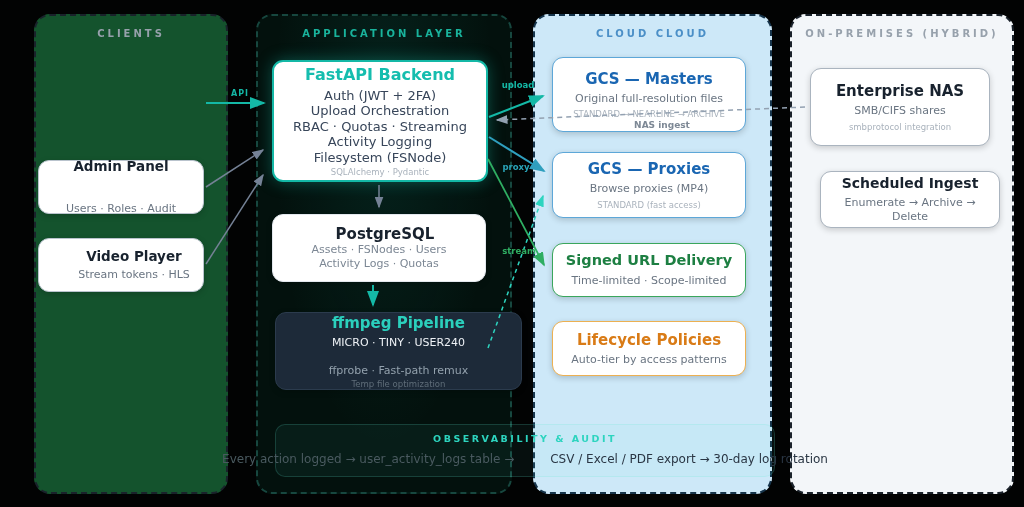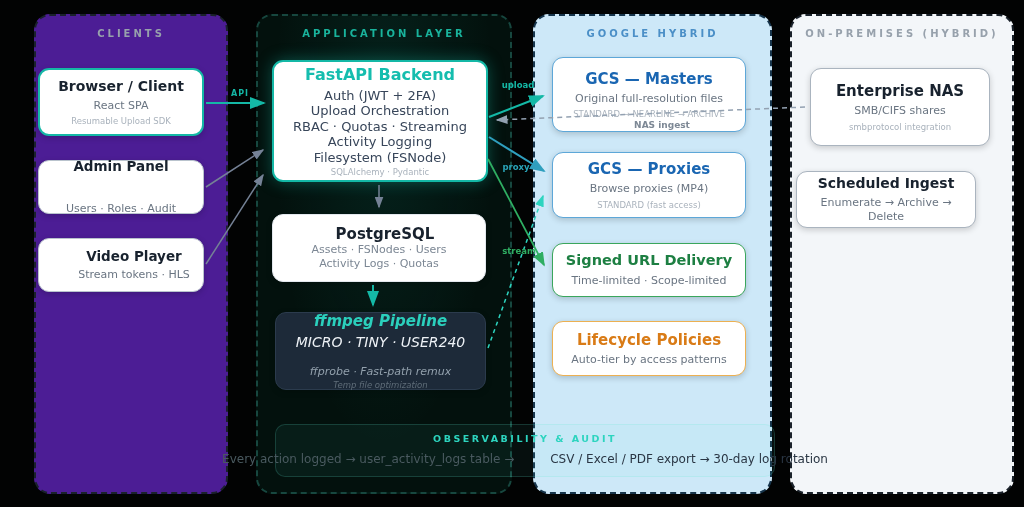--- a/index.html
+++ b/index.html
@@ -1,19 +1,19 @@
 <!DOCTYPE html>
 <html><head>
 <meta charset="utf-8">
 <style>
   html,body{margin:0;padding:0;background:#000;}
   #stage{position:relative;width:1024px;height:507px;background:#020303;overflow:hidden;
          font-family:"DejaVu Sans","Liberation Sans",sans-serif;}
   .col{position:absolute;top:14px;height:480px;border-radius:16px;border:2px dashed #39434e;box-sizing:border-box;}
-  .col-clients{left:34px;width:194px;background:#4c1d95;border-color:#1a222b;}
+  .col-clients{left:34px;width:194px;background:#14532d;border-color:#1a222b;}
   .col-app{left:256px;width:256px;background:radial-gradient(ellipse at 50% 22%,rgba(20,184,166,.10),transparent 62%),#03110d;border-color:#17473f;}
   .col-gcloud{left:533px;width:239px;background:#cde8f8;border-color:#16344b;}
   .col-onprem{left:790px;width:224px;background:#f3f6f9;border-color:#1a222b;}
   .colhead{position:absolute;top:12px;left:0;right:0;text-align:center;font-size:10px;font-weight:600;letter-spacing:3px;}
   .colhead.gray{color:#97a1ac;}
   .colhead.teal{color:#19b39c;}
   .colhead.blue{color:#4b8fc7;}
   .card{position:absolute;background:#ffffff;border:1.5px solid #b9c3cd;border-radius:11px;
         display:flex;flex-direction:column;align-items:center;justify-content:center;text-align:center;
         box-shadow:0 2px 6px rgba(0,0,0,.18);box-sizing:border-box;padding:4px 6px;}
@@ -28,61 +28,56 @@
   
   .card-fastapi{left:14px;top:44px;width:216px;height:122px;border:2px solid #14b8a6;
                 box-shadow:0 0 16px rgba(20,184,166,.38);}
   .card-fastapi .t{font-size:16px;color:#15bdae;margin-bottom:4px;}
   .card-fastapi .ln{font-size:13px;color:#38465a;line-height:15.5px;}
   .card-fastapi .c{margin-top:2px;}
   .card-postgres{left:14px;top:198px;width:214px;height:68px;border-color:#e3e8ee;}
   .card-postgres .t{font-size:15px;padding-left:12px;}
   .card-postgres .ln{font-size:11px;color:#7c8794;line-height:14px;}
   .card-postgres .ln:first-of-type{margin-top:4px;}
-  .card-ffmpeg{left:17px;top:296px;width:211px;height:78px;background:#1d2a39;border-color:#2b3b4d;font-style:italic;}
+  .card-ffmpeg{left:17px;top:296px;width:247px;height:78px;background:#1d2a39;border-color:#2b3b4d;}
   .card-ffmpeg .t{font-size:15px;color:#2bd0bd;}
-  .card-ffmpeg .l1{font-size:14px;color:#eef2f6;margin-top:4px;}
+  .card-ffmpeg .l1{font-size:11px;color:#eef2f6;margin-top:4px;}
   .card-ffmpeg .l2{font-size:11px;color:#93a1ad;margin-top:15px;}
   .card-ffmpeg .c{color:#5f6d79;margin-top:2px;}
   
   .card-gcs{border:1.5px solid #5da7d8;}
   .card-gcs .t{font-size:15px;color:#1a66b2;}
   .card-masters{left:17px;top:41px;width:194px;height:75px;}
   .card-proxies{left:17px;top:136px;width:194px;height:66px;}
   .card-signed{left:17px;top:227px;width:194px;height:54px;border:1.5px solid #3aa65c;}
   .card-signed .t{font-size:14.5px;color:#1d7f42;}
   .card-lifecycle{left:17px;top:305px;width:194px;height:55px;border:1.5px solid #ecb052;}
   .card-lifecycle .t{font-size:15px;color:#d97b16;}
   
   .card-nas{left:18px;top:52px;width:180px;height:78px;border-color:#aab4bf;}
   .card-nas .t{font-size:15px;}
-  .card-sched{left:4px;top:155px;width:180px;height:57px;border-color:#aab4bf;}
+  .card-sched{left:28px;top:155px;width:180px;height:57px;border-color:#aab4bf;}
   
   .obs{position:absolute;left:275px;top:424px;width:500px;height:53px;border-radius:10px;
        background:rgba(94,234,212,0.055);border:1px solid rgba(94,234,212,0.18);box-sizing:border-box;}
   .obs-head{position:absolute;top:8px;left:0;right:0;text-align:center;font-size:9.5px;font-weight:bold;
             letter-spacing:2.5px;color:#2dd4bf;}
   .obs-body{position:absolute;top:27px;left:50%;transform:translateX(-50%);white-space:nowrap;font-size:12px;}
   .obs-body .dim{color:#4a5a60;}
   .obs-body .lit{color:#2a3644;padding-left:32px;}
   svg.overlay{position:absolute;left:0;top:0;pointer-events:none;}
   svg.overlay text{font-family:"DejaVu Sans","Liberation Sans",sans-serif;font-weight:bold;}
 </style>
 </head>
 <body>
 
 <div id="stage">
 
   <div class="col col-clients">
     <div class="colhead gray">CLIENTS</div>
-    <div class="card card-browser">
-      <div class="t">Browser / Client</div>
-      <div class="s">React SPA</div>
-      <div class="c">Resumable Upload SDK</div>
-    </div>
     <div class="card card-admin">
       <div class="t">Admin Panel</div>
       <div class="s">Users · Roles · Audit</div>
     </div>
     <div class="card card-video">
       <div class="t">Video Player</div>
       <div class="s">Stream tokens · HLS</div>
     </div>
   </div>
 
@@ -104,21 +99,21 @@
     </div>
     <div class="card card-ffmpeg">
       <div class="t">ffmpeg Pipeline</div>
       <div class="l1">MICRO · TINY · USER240</div>
       <div class="l2">ffprobe · Fast-path remux</div>
       <div class="c">Temp file optimization</div>
     </div>
   </div>
 
   <div class="col col-gcloud">
-    <div class="colhead blue">GOOGLE HYBRID</div>
+    <div class="colhead blue">CLOUD CLOUD</div>
     <div class="card card-gcs card-masters">
       <div class="t">GCS — Masters</div>
       <div class="s">Original full-resolution files</div>
       <div class="c">STANDARD → NEARLINE → ARCHIVE</div>
     </div>
     <div class="card card-gcs card-proxies">
       <div class="t">GCS — Proxies</div>
       <div class="s">Browse proxies (MP4)</div>
       <div class="c">STANDARD (fast access)</div>
     </div>

